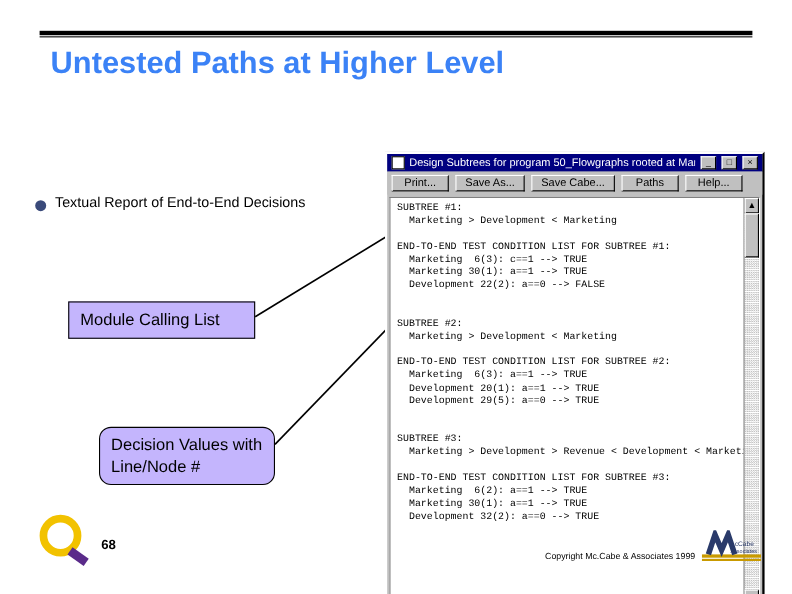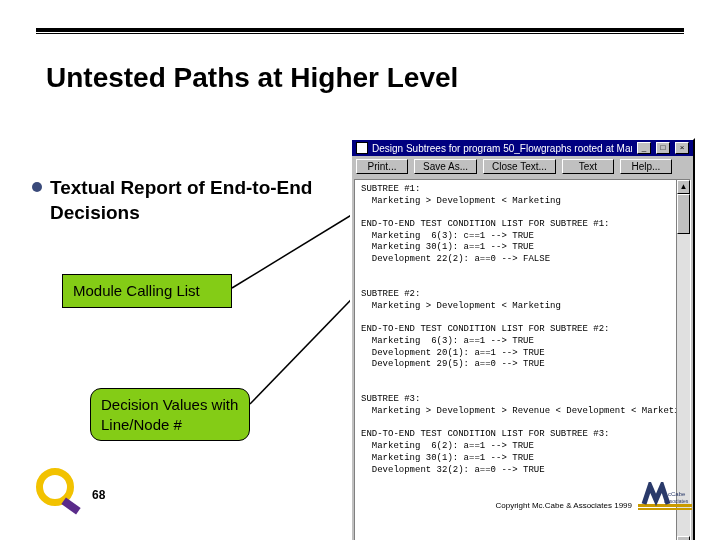--- a/index.html
+++ b/index.html
@@ -13,50 +13,51 @@
   }
   .topbar {
     position: absolute;
     top: 28px; left: 36px; right: 36px;
     height: 6px;
     border-top: 4px solid #000;
     border-bottom: 1px solid #000;
   }
   .title {
     position: absolute;
-    top: 62px; left: 46px;
+    top: 41px; left: 46px;
     font-size: 28px;
     font-weight: bold;
-    color: #000000;
+    color: #3b82f6;
   }
   .bullet-row {
     position: absolute;
     top: 176px; left: 32px;
     width: 300px;
     display: flex;
     align-items: flex-start;
     gap: 8px;
   }
   .bullet-dot {
     width: 10px; height: 10px;
     background: #3a4a7a;
     border-radius: 50%;
     margin-top: 6px;
     flex-shrink: 0;
   }
   .bullet-text {
-    font-size: 19px;
-    font-weight: bold;
+    font-size: 13px;
+    font-weight: normal;
     color: #000;
     line-height: 1.3;
+    text-align: right;
   }
   .callout-box {
     position: absolute;
     border: 1.5px solid #000;
-    background: #84cc16;
+    background: #c4b5fd;
     font-size: 15px;
     padding: 6px 10px;
     color: #000;
     line-height: 1.3;
   }
   .callout1 { top: 274px; left: 62px; width: 170px; }
   .callout2 { top: 388px; left: 90px; width: 160px; border-radius: 11px; }
   .leader {
     position: absolute;
     stroke: #000;
@@ -236,22 +237,22 @@
   <div class="win-title">
     <div class="win-title-icon"></div>
     <div class="win-title-text">Design Subtrees for program 50_Flowgraphs rooted at Marketing</div>
     <div class="win-ctrl">_</div>
     <div class="win-ctrl">□</div>
     <div class="win-ctrl">×</div>
   </div>
   <div class="win-toolbar">
     <div class="win-btn">Print...</div>
     <div class="win-btn">Save As...</div>
-    <div class="win-btn">Close Text...</div>
-    <div class="win-btn">Text</div>
+    <div class="win-btn">Save Cabe...</div>
+    <div class="win-btn">Paths</div>
     <div class="win-btn">Help...</div>
   </div>
   <div class="win-body">
     <div class="win-text" id="win-text">SUBTREE #1:
   Marketing &gt; Development &lt; Marketing
 
 END-TO-END TEST CONDITION LIST FOR SUBTREE #1:
   Marketing  6(3): c==1 --&gt; TRUE
   Marketing 30(1): a==1 --&gt; TRUE
   Development 22(2): a==0 --&gt; FALSE

